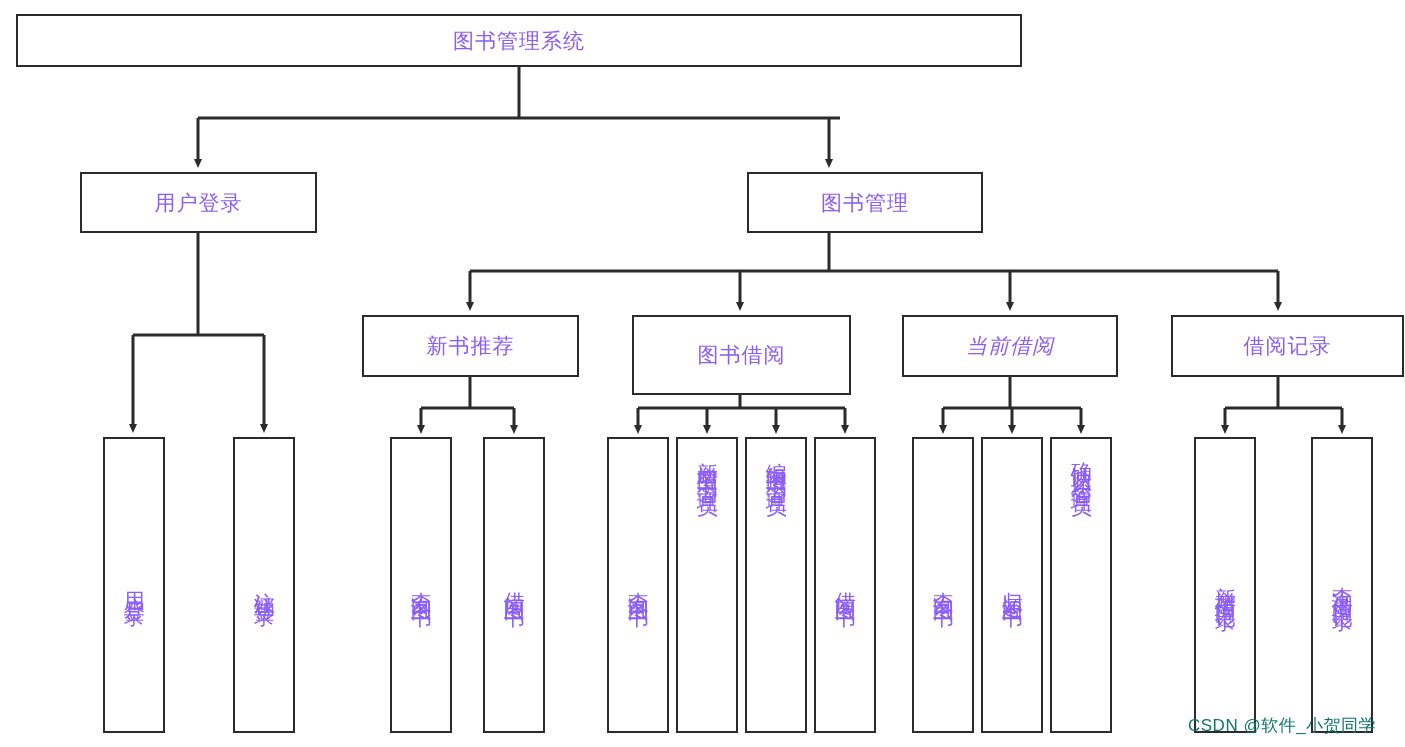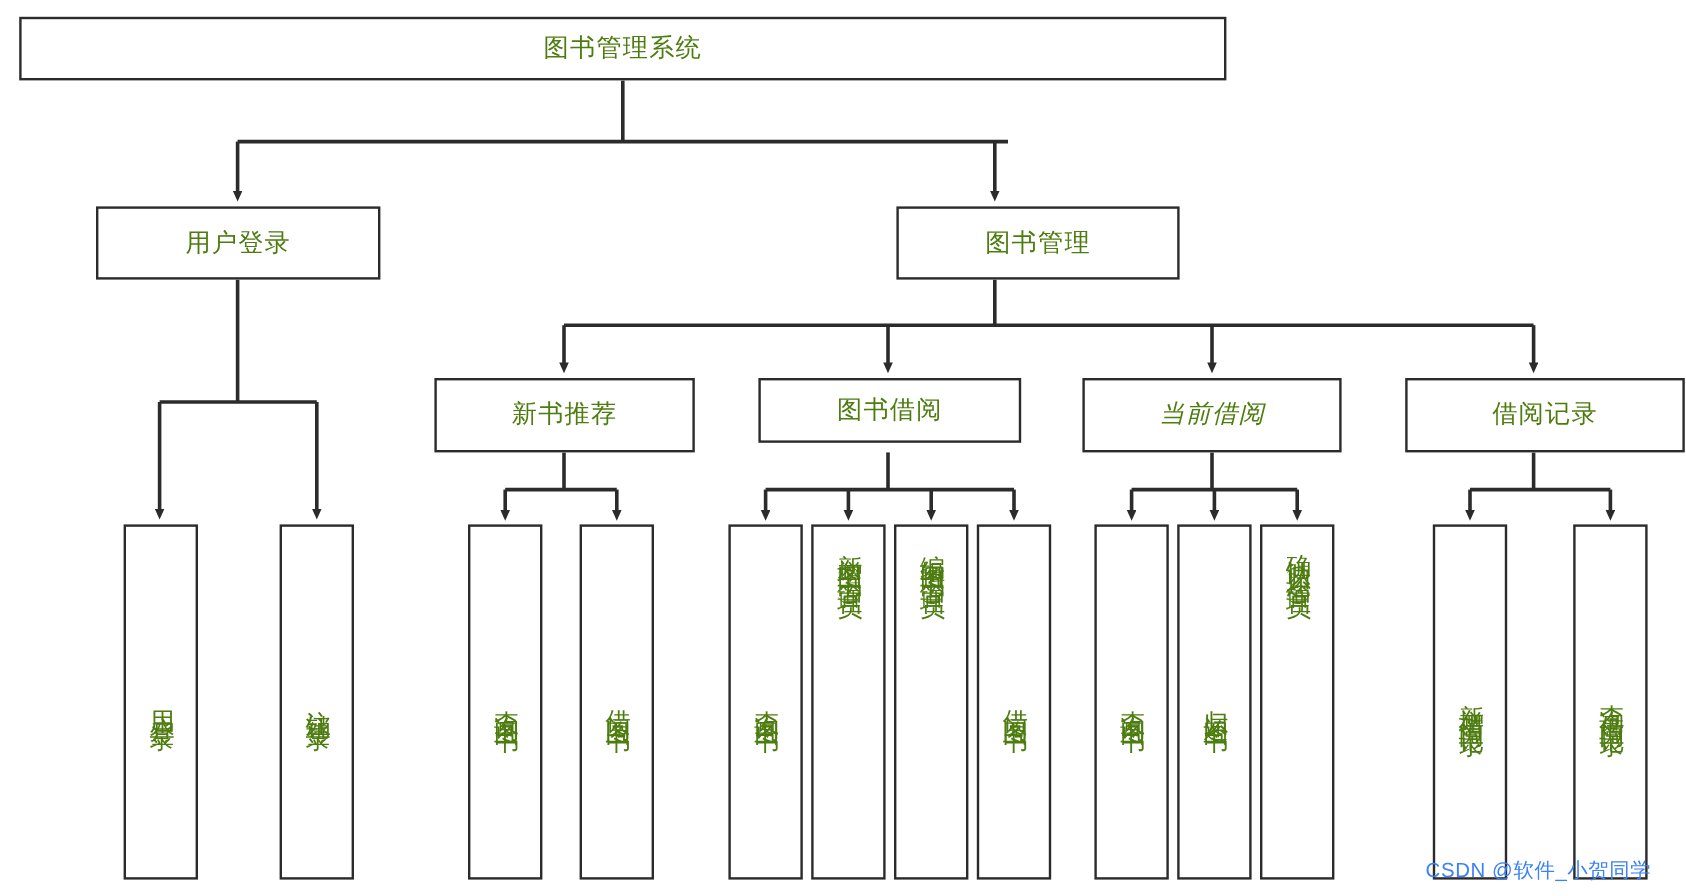--- a/index.html
+++ b/index.html
@@ -24,21 +24,21 @@
     pointer-events: none;
   }
   .node {
     position: absolute;
     box-sizing: border-box;
     border: 2px solid #2b2b2b;
     background: #ffffff;
     display: flex;
     align-items: center;
     justify-content: center;
-    color: #4d7c0f;
+    color: #8b5cf6;
     text-align: center;
   }
   .node.horiz {
     font-size: 21px;
     letter-spacing: 1px;
     line-height: 1.2;
   }
   .node.vert {
     writing-mode: vertical-rl;
     text-orientation: upright;
@@ -48,21 +48,21 @@
     justify-content: flex-start;
     align-items: center;
     padding-top: 6px;
   }
   .node.vert.center-v {
     justify-content: center;
     padding-top: 0;
   }
   .watermark {
     position: absolute;
-    color: #3b82f6;
+    color: #0f766e;
     font-size: 17px;
     letter-spacing: 0.5px;
     white-space: nowrap;
     user-select: none;
   }
 </style>
 </head>
 <body>
 
 <div id="canvas">
@@ -124,21 +124,21 @@
   <div class="node horiz" style="left:80px; top:172px; width:237px; height:61px;">
     <span>用户登录</span>
   </div>
   <div class="node horiz" style="left:711px; top:172px; width:236px; height:61px;margin-left:36px;">
     <span>图书管理</span>
   </div>
 
   <div class="node horiz" style="left:362px; top:315px; width:217px; height:62px;">
     <span>新书推荐</span>
   </div>
-  <div class="node horiz" style="left:632px; top:315px; width:219px; height:54px;">
+  <div class="node horiz" style="left:632px; top:315px; width:219px; height:80px;">
     <span>图书借阅</span>
   </div>
   <div class="node horiz" style="left:902px; top:315px; width:216px; height:62px;font-style:italic;">
     <span>当前借阅</span>
   </div>
   <div class="node horiz" style="left:1171px; top:315px; width:233px; height:62px;">
     <span>借阅记录</span>
   </div>
 
   <div class="node vert center-v" style="left:103px; top:437px; width:62px; height:296px;">

